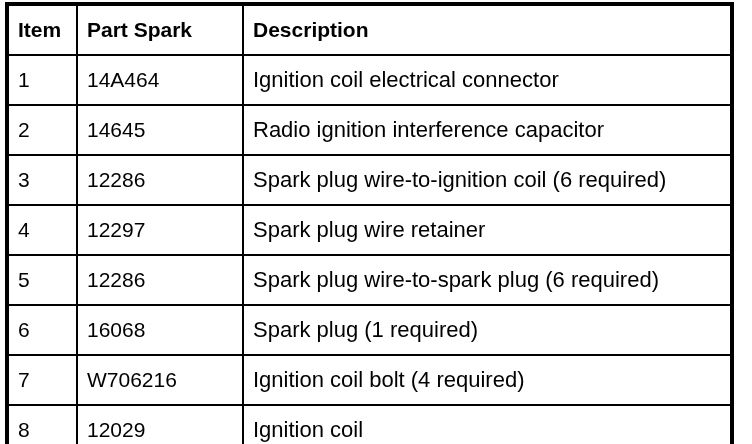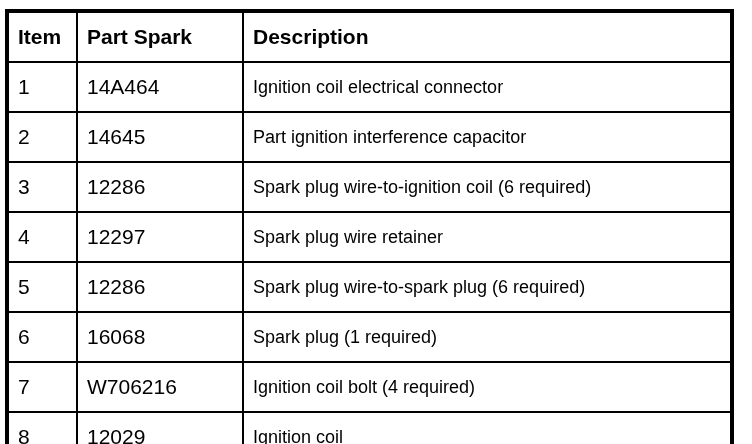--- a/index.html
+++ b/index.html
@@ -12,21 +12,21 @@
     width: 752px;
     height: 444px;
     overflow: hidden;
     font-family: "Liberation Sans", sans-serif;
     color: #000000;
   }
 
   #parts-table-wrap {
     position: absolute;
     left: 5px;
-    top: 9px;
+    top: 2px;
     width: 725px;
     height: 432px;
     box-sizing: border-box;
   }
 
   table.parts-table {
     border-collapse: collapse;
     table-layout: fixed;
     width: 725px;
     height: 432px;
@@ -60,21 +60,21 @@
     text-align: left;
   }
 
   
   table.parts-table tbody td {
     font-weight: normal;
     text-align: left;
   }
 
   table.parts-table tbody td.cell-description {
-    font-size: 18px;
+    font-size: 22px;
   }
 </style>
 </head>
 <body>
 
 <div id="parts-table-wrap">
   <table class="parts-table">
     <colgroup>
       <col class="col-item">
       <col class="col-partnumber">
@@ -89,21 +89,21 @@
     </thead>
     <tbody>
       <tr>
         <td class="cell-item">1</td>
         <td class="cell-part-number">14A464</td>
         <td class="cell-description">Ignition coil electrical connector</td>
       </tr>
       <tr>
         <td class="cell-item">2</td>
         <td class="cell-part-number">14645</td>
-        <td class="cell-description">Part ignition interference capacitor</td>
+        <td class="cell-description">Radio ignition interference capacitor</td>
       </tr>
       <tr>
         <td class="cell-item">3</td>
         <td class="cell-part-number">12286</td>
         <td class="cell-description">Spark plug wire-to-ignition coil (6 required)</td>
       </tr>
       <tr>
         <td class="cell-item">4</td>
         <td class="cell-part-number">12297</td>
         <td class="cell-description">Spark plug wire retainer</td>

